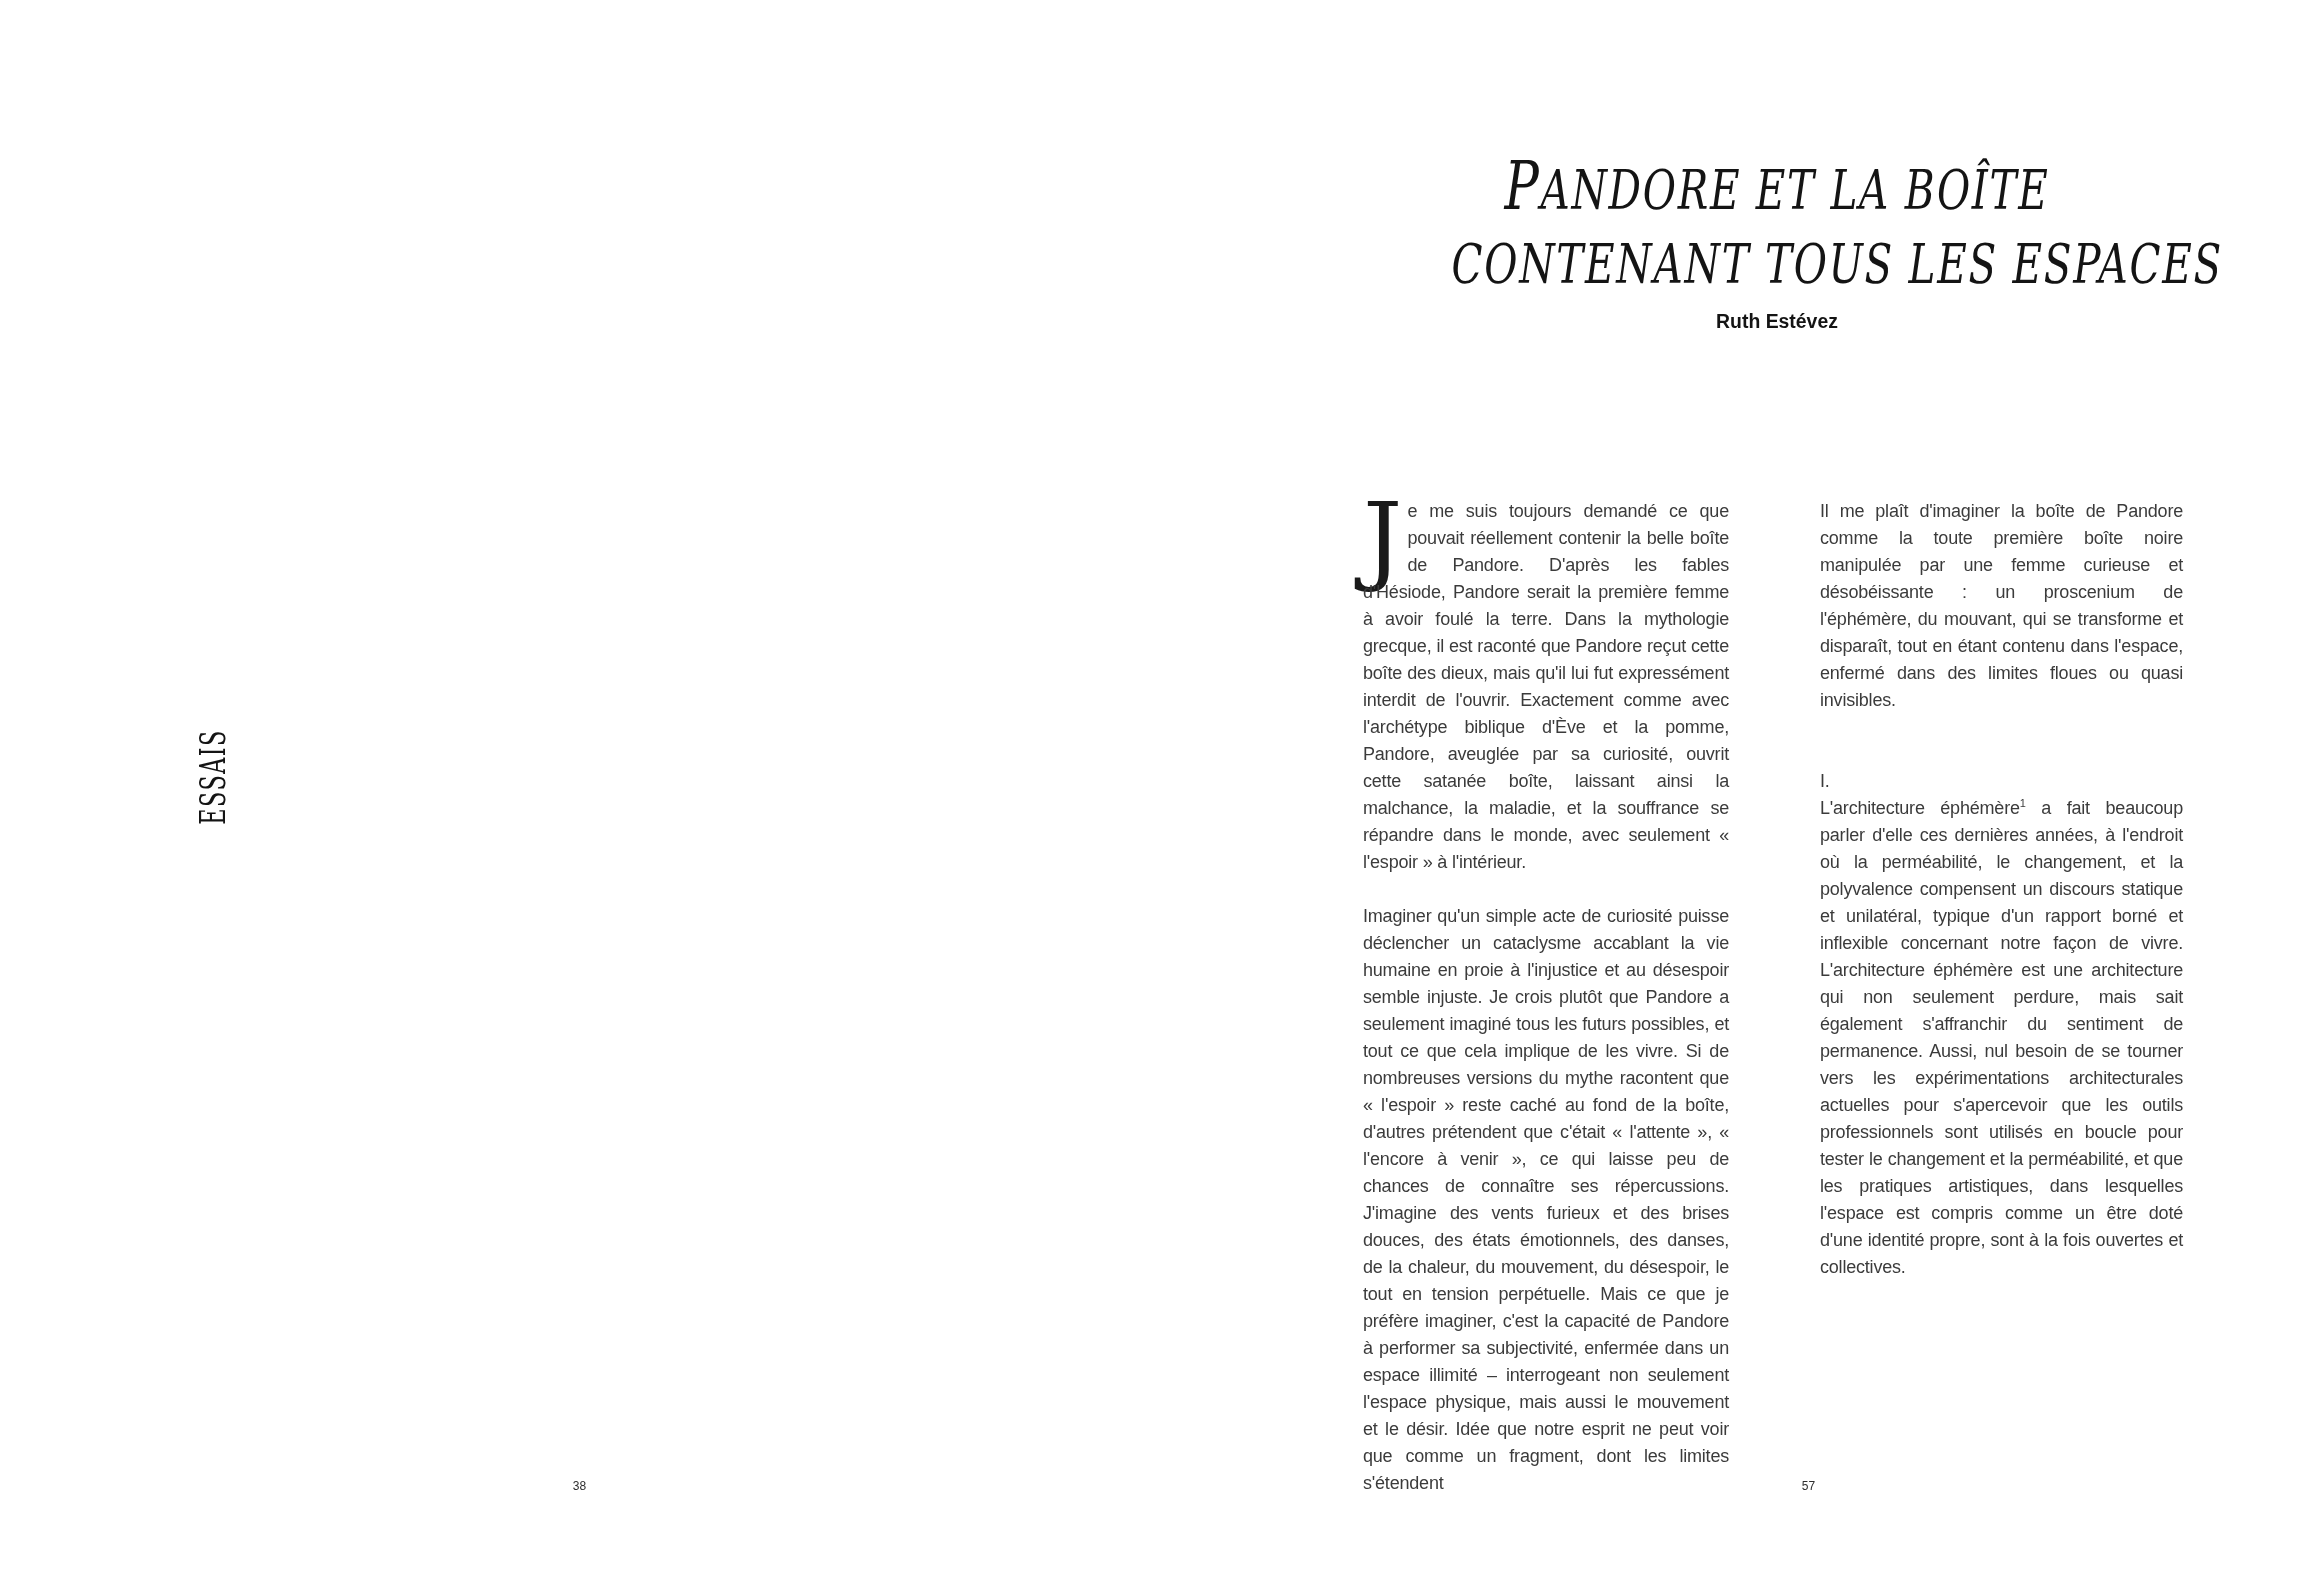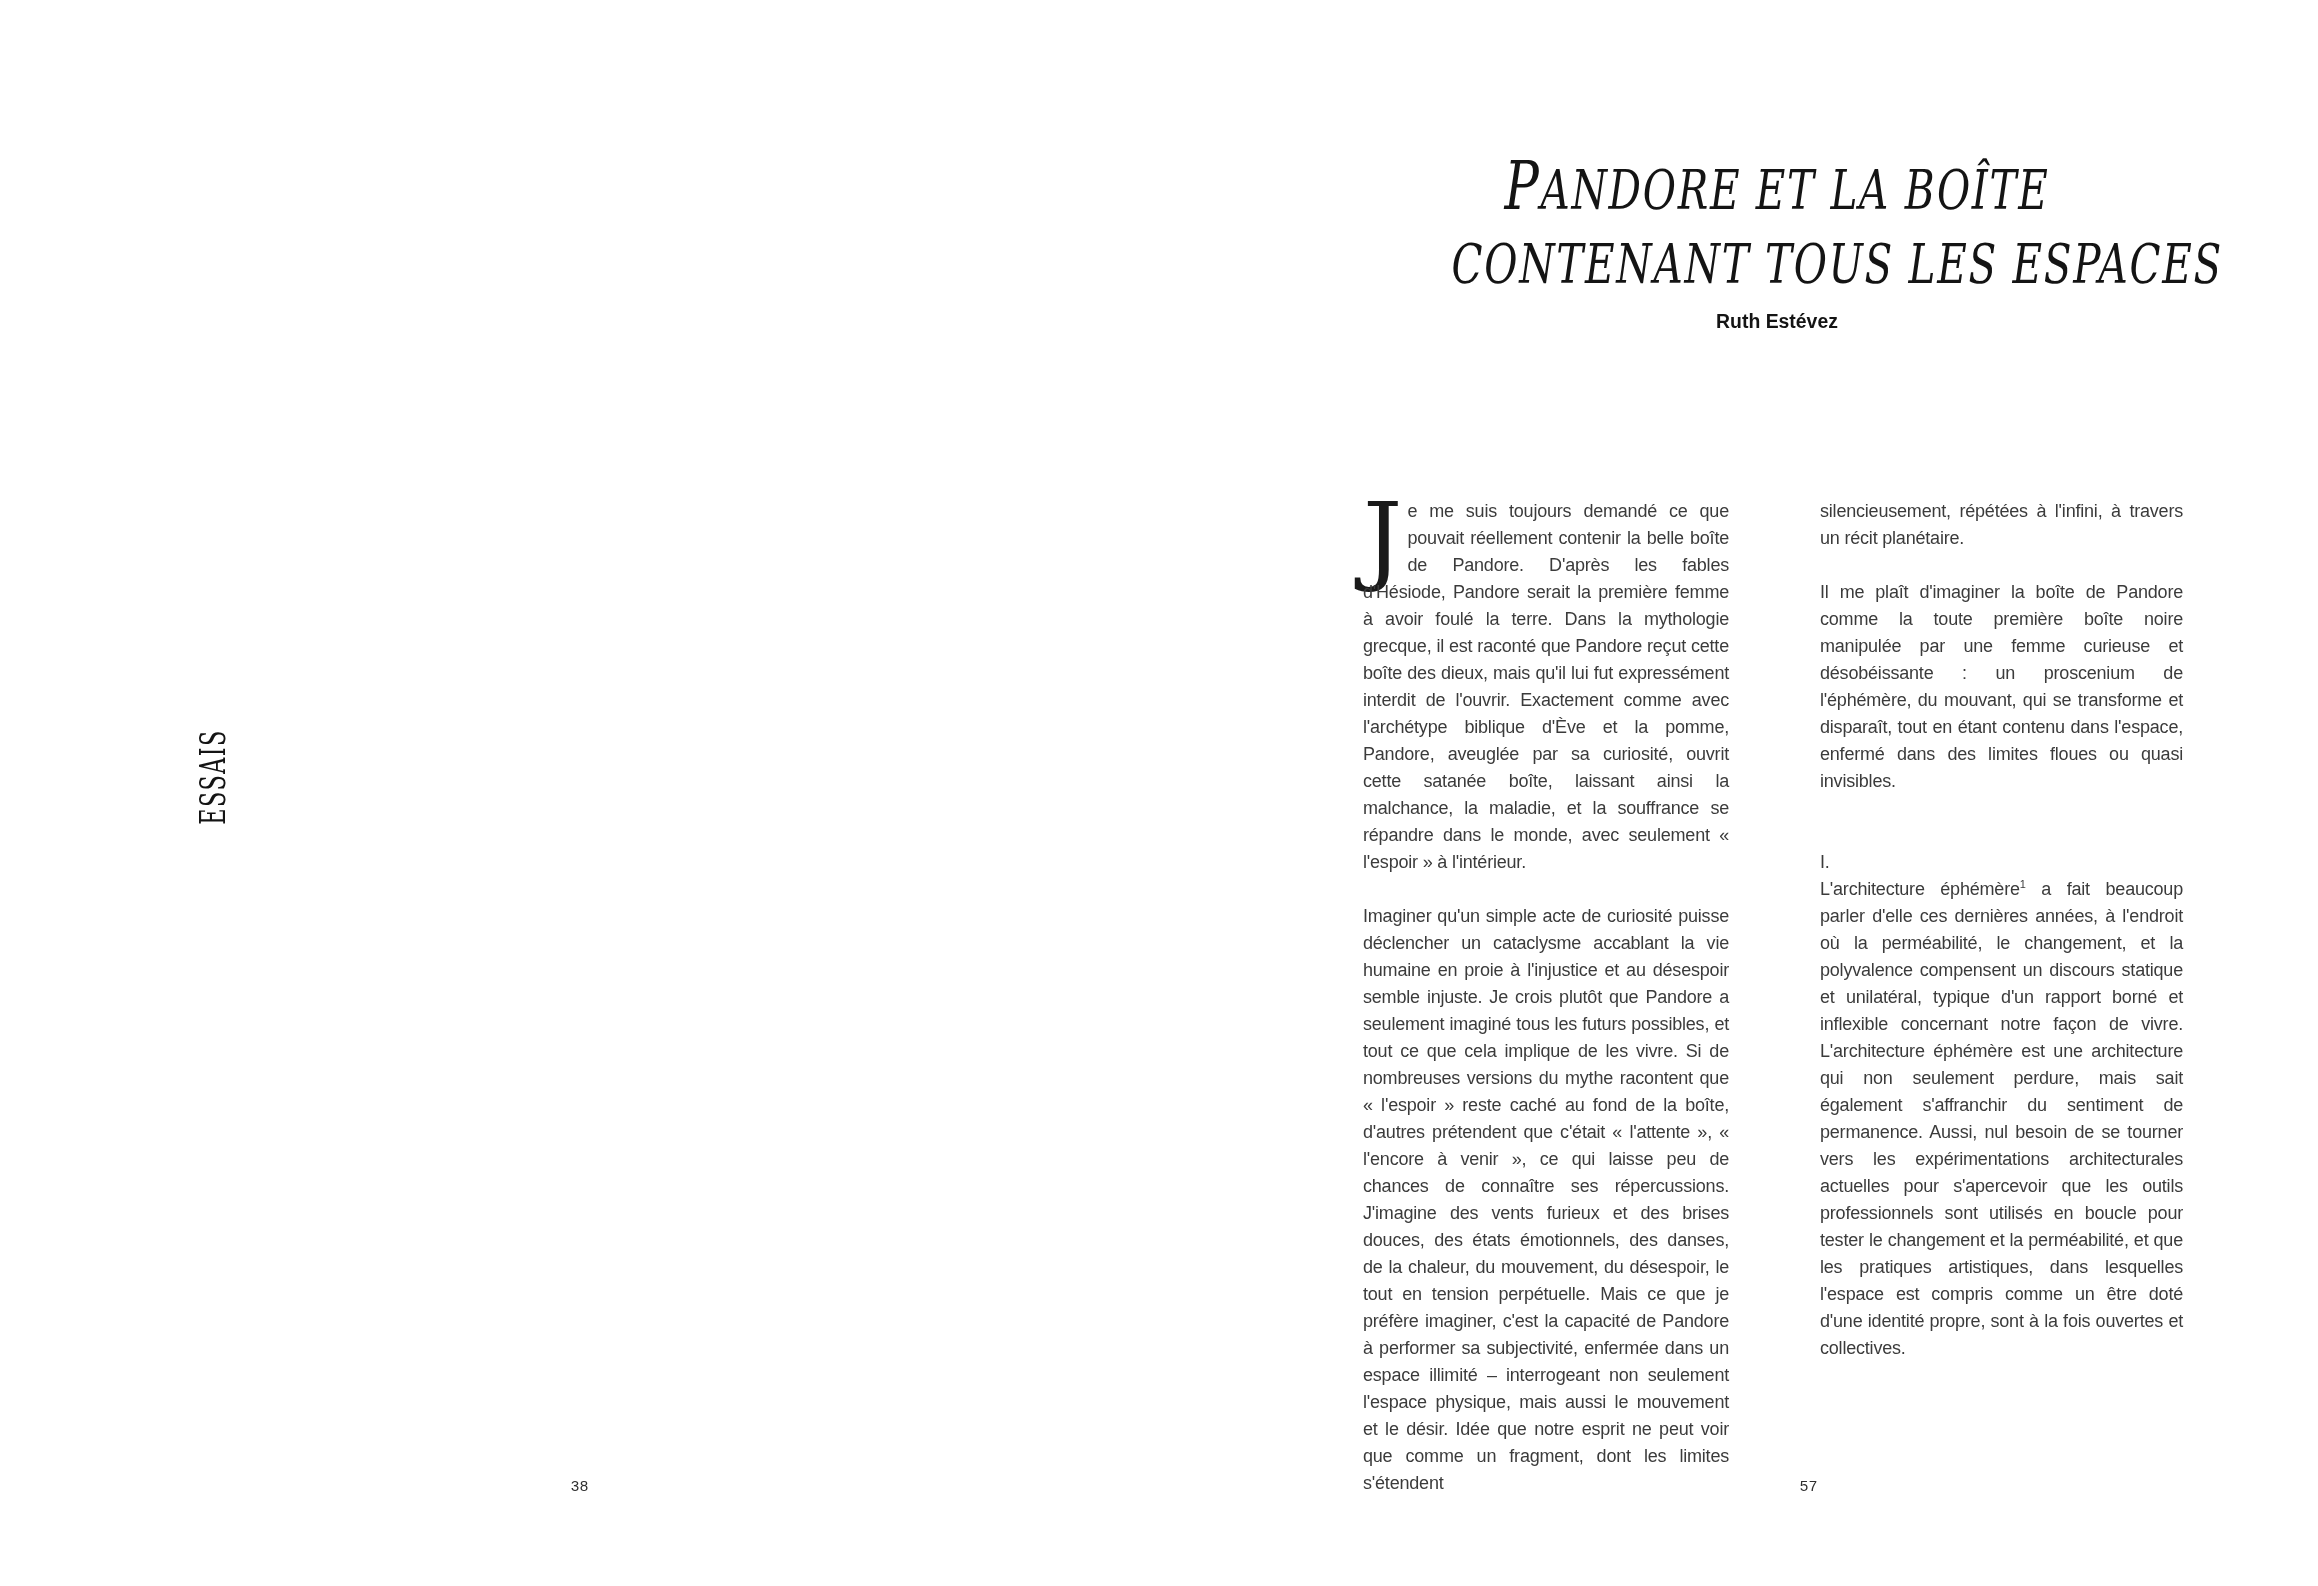--- a/index.html
+++ b/index.html
@@ -33,22 +33,22 @@
     color: #141414;
     white-space: nowrap;
   }
 
   
   .pagenum {
     position: absolute;
     top: 1479px;
     width: 77px;
     text-align: center;
-    font-family: Liberation Mono, monospace;
-    font-size: 15px;
+    font-family: Liberation Sans, sans-serif;
+    font-size: 12px;
     color: #2e2e2e;
   }
   .pagenum-left  { left: 541px; }
   .pagenum-right { left: 542px; }
 
   
   .title-block {
     position: absolute;
     left: 115px;
     top: 149px;
@@ -125,21 +125,20 @@
       </h1>
       <div class="author">Ruth Estévez</div>
     </header>
 
     <div class="col col1">
       <p class="para"><span class="dropcap">J</span><span>e me suis toujours demandé ce que pouvait réellement contenir la belle boîte de Pandore. D'après les fables d'Hésiode, Pandore serait la première femme à avoir foulé la terre. Dans la mythologie grecque, il est raconté que Pandore reçut cette boîte des dieux, mais qu'il lui fut expressément interdit de l'ouvrir. Exactement comme avec l'archétype biblique d'Ève et la pomme, Pandore, aveuglée par sa curiosité, ouvrit cette satanée boîte, laissant ainsi la malchance, la maladie, et la souffrance se répandre dans le monde, avec seulement « l'espoir » à l'intérieur.</span></p>
       <p class="para">Imaginer qu'un simple acte de curiosité puisse déclencher un cataclysme accablant la vie humaine en proie à l'injustice et au désespoir semble injuste. Je crois plutôt que Pandore a seulement imaginé tous les futurs possibles, et tout ce que cela implique de les vivre. Si de nombreuses versions du mythe racontent que « l'espoir » reste caché au fond de la boîte, d'autres prétendent que c'était « l'attente », « l'encore à venir », ce qui laisse peu de chances de connaître ses répercussions. J'imagine des vents furieux et des brises douces, des états émotionnels, des danses, de la chaleur, du mouvement, du désespoir, le tout en tension perpétuelle. Mais ce que je préfère imaginer, c'est la capacité de Pandore à performer sa subjectivité, enfermée dans un espace illimité – interrogeant non seulement l'espace physique, mais aussi le mouvement et le désir. Idée que notre esprit ne peut voir que comme un fragment, dont les limites s'étendent</p>
     </div>
 
     <div class="col col2">
-      <p class="para">silencieusement, répétées à l'infini, à travers un récit planétaire.</p>
       <p class="para">Il me plaît d'imaginer la boîte de Pandore comme la toute première boîte noire manipulée par une femme curieuse et désobéissante : un proscenium de l'éphémère, du mouvant, qui se transforme et disparaît, tout en étant contenu dans l'espace, enfermé dans des limites floues ou quasi invisibles.</p>
       <p class="para section-num">I.</p>
       <p class="para"><span>L'architecture éphémère</span><sup class="fn">1</sup><span> a fait beaucoup parler d'elle ces dernières années, à l'endroit où la perméabilité, le changement, et la polyvalence compensent un discours statique et unilatéral, typique d'un rapport borné et inflexible concernant notre façon de vivre. L'architecture éphémère est une architecture qui non seulement perdure, mais sait également s'affranchir du sentiment de permanence. Aussi, nul besoin de se tourner vers les expérimentations architecturales actuelles pour s'apercevoir que les outils professionnels sont utilisés en boucle pour tester le changement et la perméabilité, et que les pratiques artistiques, dans lesquelles l'espace est compris comme un être doté d'une identité propre, sont à la fois ouvertes et collectives.</span></p>
     </div>
 
     <div class="pagenum pagenum-right">57</div>
   </div>
 
 </div>
 

